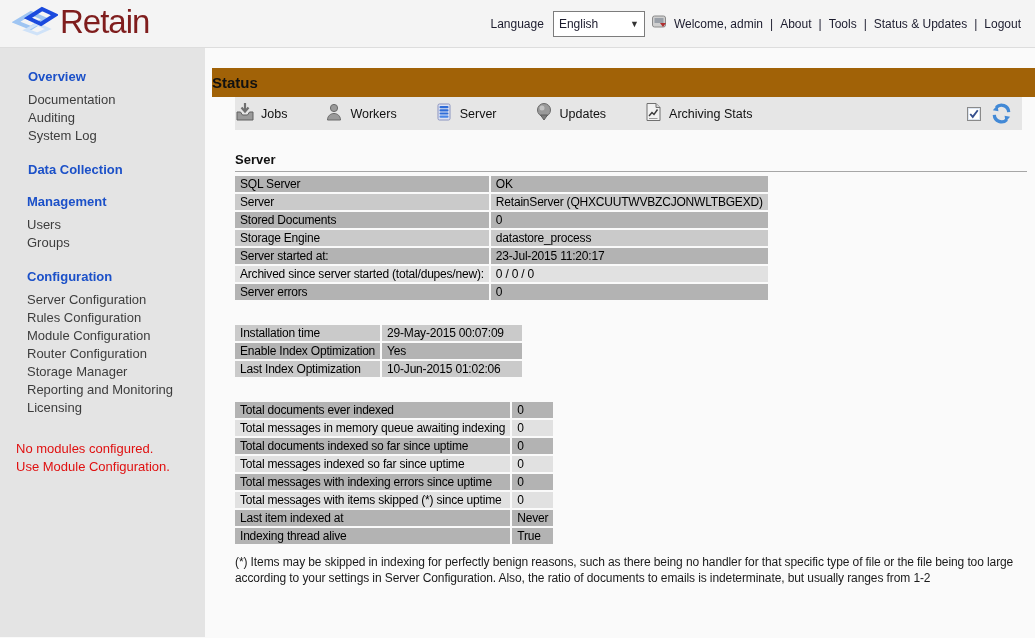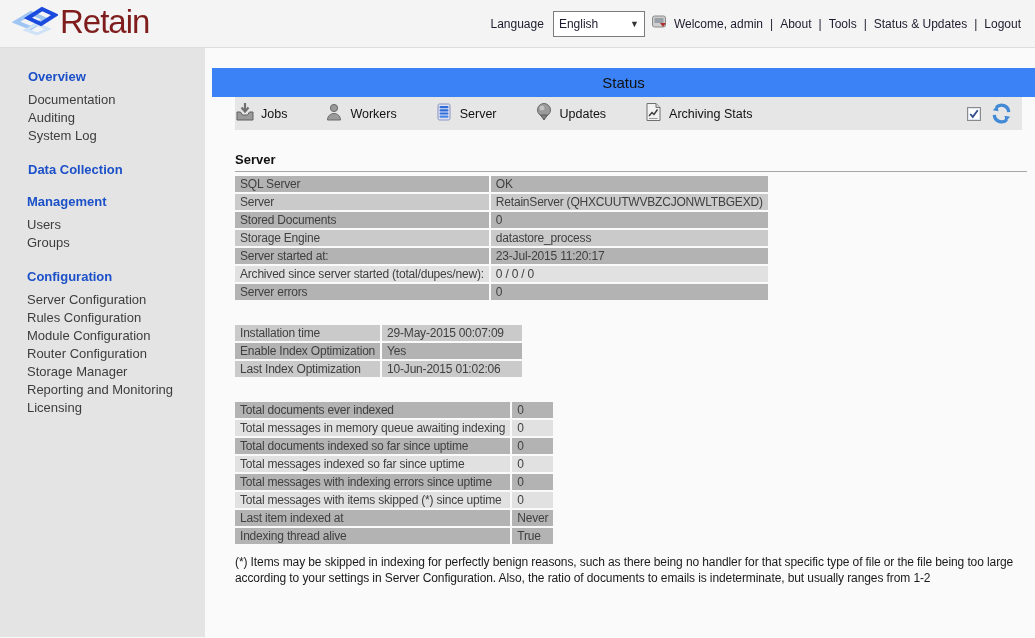--- a/index.html
+++ b/index.html
@@ -33,43 +33,43 @@
     width:205px; background:#e4e4e4; padding-top:21px; font-size:13px; flex:none;
   }
   .side-group{ padding-left:28px; margin-bottom:17px; }
   .side-group.indent{ padding-left:27px; }
   .group-title{ color:#1b50c8; font-weight:bold; margin-bottom:7px; cursor:pointer; }
   .side-item{ color:#3d3d3d; line-height:18px; cursor:pointer; }
   .sidebar-notice{ color:#e01010; padding:6px 12px 0 16px; line-height:18px; width:188px; }
   
   .main{ flex:1; background:#fafafa; }
   .status-title{
-    margin:20px 0 0 7px; height:29px; background:#3b82f6;
-    text-align:center; font-weight:normal; font-size:15px; line-height:29px; color:#111;
+    margin:20px 0 0 7px; height:29px; background:#a16207;
+    text-align:left; font-weight:bold; font-size:15px; line-height:29px; color:#111;
   }
   .toolbar{
     margin:0 13px 0 30px; height:33px; background:#e6e6e6;
     display:flex; align-items:center; gap:37px;
   }
   .tool-btn{ display:flex; align-items:center; gap:6px; font-size:12.5px; cursor:pointer; white-space:nowrap; }
   .toolbar-right{ margin-left:auto; display:flex; align-items:center; gap:9px; padding-right:9px; }
   .checkbox{
     width:14px; height:14px; background:#ffffff; border:1px solid #8a8a8a;
     display:inline-flex; align-items:center; justify-content:center;
     box-shadow:inset 0 0 0 1px #dbe4f0; cursor:pointer;
   }
   .refresh-btn{ cursor:pointer; display:inline-flex; }
   .content{ margin:22px 8px 0 30px; }
   .section-title{
     font-size:13px; font-weight:bold; margin:0; padding-bottom:4px;
     border-bottom:1px solid #a6a6a6; color:#111;
   }
   table.status-table{
     border-collapse:separate; border-spacing:2px; margin-left:-2px;
-    font-size:12px; letter-spacing:-0.2px; color:#404040;
+    font-size:12px; letter-spacing:-0.2px; color:#000000;
   }
   table.status-table td{ padding:1px 5px; height:16px; white-space:nowrap; }
   tr.s-dark  td{ background:#b3b3b3; }
   tr.s-mid   td{ background:#cacaca; }
   tr.s-light td{ background:#e1e1e1; }
   .t1 { margin-top:2px; }
   .t1 .lbl{ min-width:246px; } .t1 .val{ min-width:274px; }
   .t2 { margin-top:21px; }
   .t2 .lbl{ min-width:136px; } .t2 .val{ min-width:140px; }
   .t3 { margin-top:21px; }
@@ -135,20 +135,21 @@
     <div class="side-group indent">
       <div class="group-title">Configuration</div>
       <div class="side-item">Server Configuration</div>
       <div class="side-item">Rules Configuration</div>
       <div class="side-item">Module Configuration</div>
       <div class="side-item">Router Configuration</div>
       <div class="side-item">Storage Manager</div>
       <div class="side-item">Reporting and Monitoring</div>
       <div class="side-item">Licensing</div>
     </div>
+    <div class="sidebar-notice">No modules configured. Use Module Configuration.</div>
   </aside>
 
   <main class="main">
     <div class="status-title">Status</div>
 
     <div class="toolbar">
       <div class="tool-btn">
         <span>
           <svg width="20" height="20" viewBox="0 0 20 20">
             <path d="M10 1v7" stroke="#707070" stroke-width="2.2" fill="none"></path>

